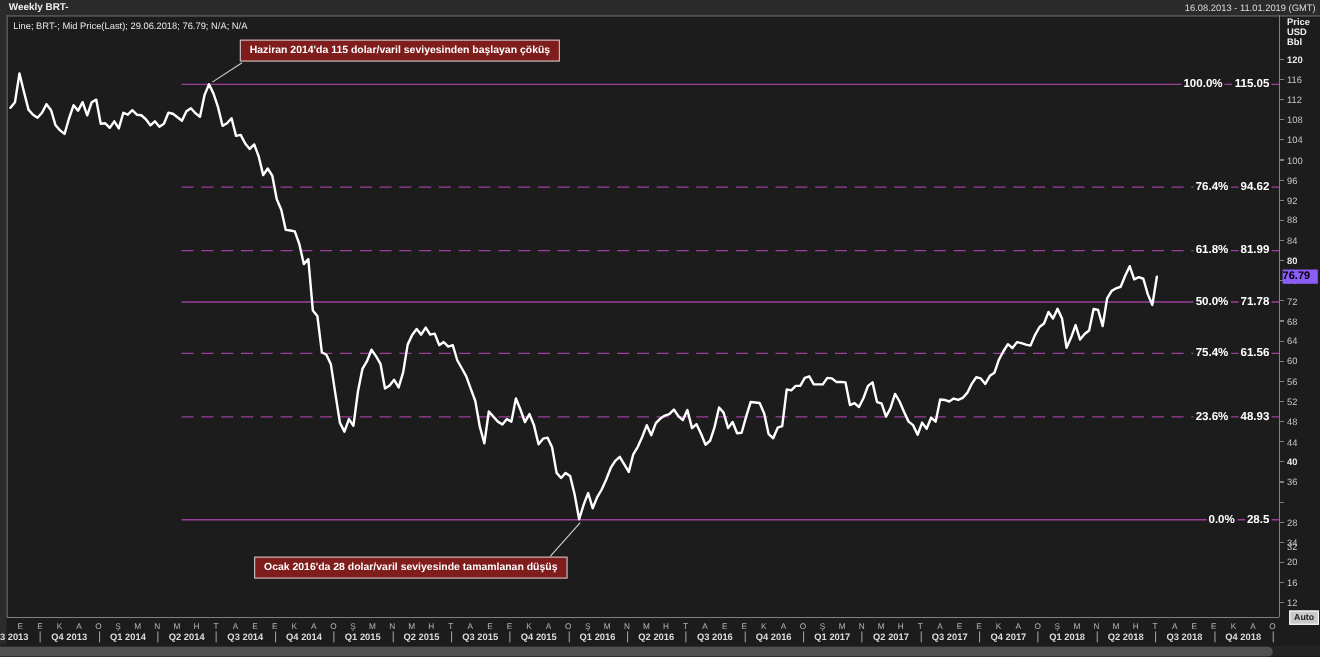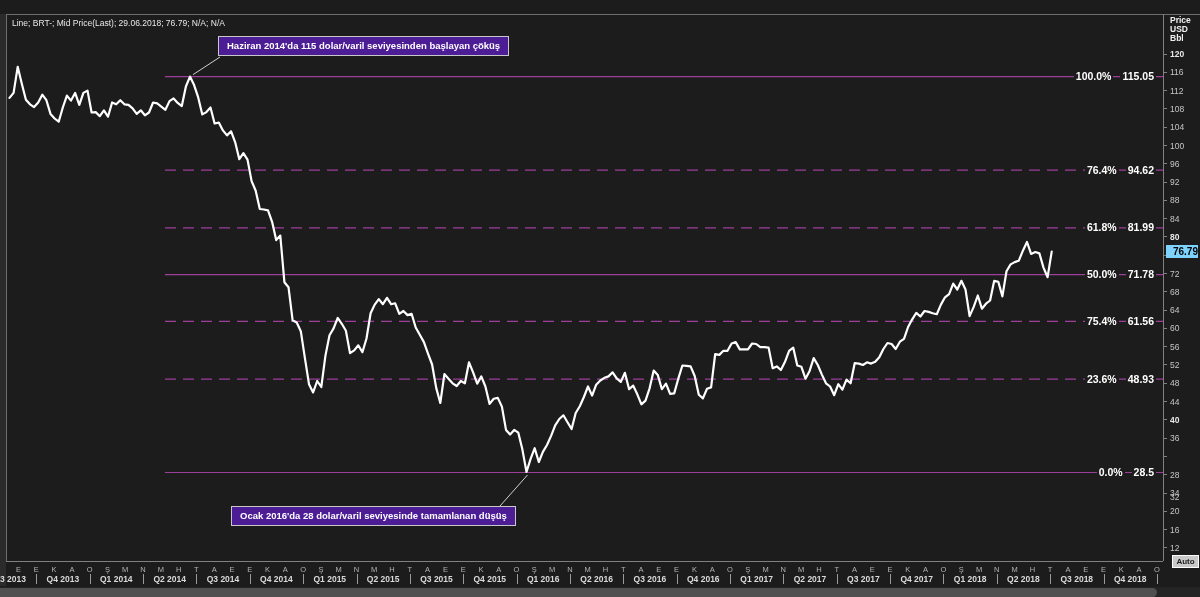--- a/index.html
+++ b/index.html
@@ -12,37 +12,41 @@
   #left-edge{left:0;top:14px;width:6px;height:572px;background:#2b2b2b;}
   #panel-border-top{left:6px;top:14px;width:1194px;height:1px;background:#6e6e6e;}
   #panel-border-left{left:6px;top:14px;width:1px;height:547px;background:#6e6e6e;}
   #legend-row{left:12px;top:18px;font-size:8.5px;color:#e8e8e8;white-space:nowrap;}
   #price-unit{left:1170px;top:16px;font-size:8.5px;font-weight:bold;color:#f0f0f0;line-height:9px;}
   #chart-svg{left:0;top:0;pointer-events:none;}
   .ytick{position:absolute;left:1170px;font-size:8.5px;color:#c6c6c6;white-space:nowrap;}
   .ytick.bold{font-weight:bold;color:#e8e8e8;}
   .fib-label{position:absolute;display:flex;gap:7px;height:13px;}
   .fib-label span{background:#1c1c1c;padding:0 2px;font-size:10.5px;font-weight:bold;color:#fff;white-space:nowrap;line-height:13px;}
-  .annotation-box{position:absolute;background:#4c1d95;border:1px solid #c8c8c8;color:#fff;
+  .annotation-box{position:absolute;background:#7f1d1d;border:1px solid #c8c8c8;color:#fff;
        font-size:9.5px;font-weight:bold;padding:3px 8px 4px 8px;white-space:nowrap;}
-  #price-badge{left:1166px;top:245px;width:32px;height:13px;background:#7dd3fc;color:#000;
-       font-size:10px;font-weight:bold;text-align:right;line-height:13px;}
+  #price-badge{left:1166px;top:245px;width:32px;height:13px;background:#8b5cf6;color:#000;
+       font-size:10px;font-weight:bold;text-align:left;line-height:13px;}
   .month-letter{position:absolute;top:565px;transform:translateX(-50%);font-size:7.5px;color:#b4b4b4;}
   .quarter-label{position:absolute;top:574px;transform:translateX(-50%);font-size:8.5px;font-weight:bold;color:#dadada;white-space:nowrap;}
   .quarter-sep{position:absolute;top:574px;width:1px;height:10px;background:#9a9a9a;}
   #auto-button{left:1172px;top:555px;width:25px;height:11px;background:#c9c9c9;border:1px solid #fff;
        color:#1b1b1b;font-size:8px;font-weight:bold;text-align:center;line-height:11px;}
   #scrollbar-track{left:0;top:587px;width:1200px;height:10px;background:#242424;}
   #scrollbar-thumb{left:0;top:588px;width:1157px;height:9px;background:#505050;border-radius:0 5px 5px 0;}
 </style>
 </head>
 <body>
 
 <div id="app">
 
+  <div class="abs" id="titlebar">
+    <div class="abs" id="window-title">Weekly BRT-</div>
+    <div class="abs" id="date-range">16.08.2013 - 11.01.2019 (GMT)</div>
+  </div>
 
   <div class="abs" id="left-edge"></div>
   <div class="abs" id="panel-border-top"></div>
   <div class="abs" id="panel-border-left"></div>
 
   <div class="abs" id="legend-row">Line; BRT-; Mid Price(Last);  29.06.2018;  76.79;  N/A;  N/A</div>
 
   <div class="abs" id="price-unit">
     <div>Price</div>
     <div>USD</div>

